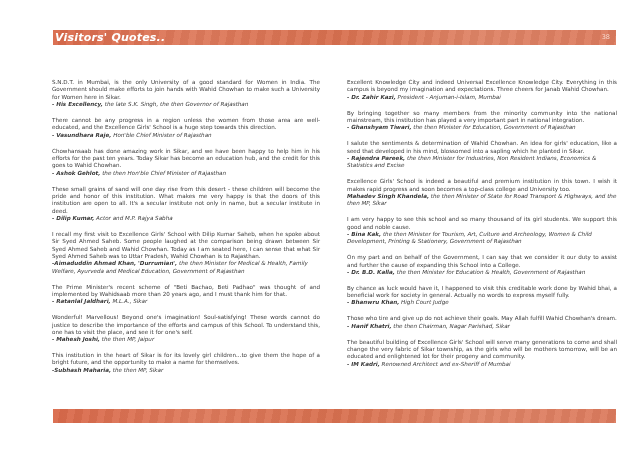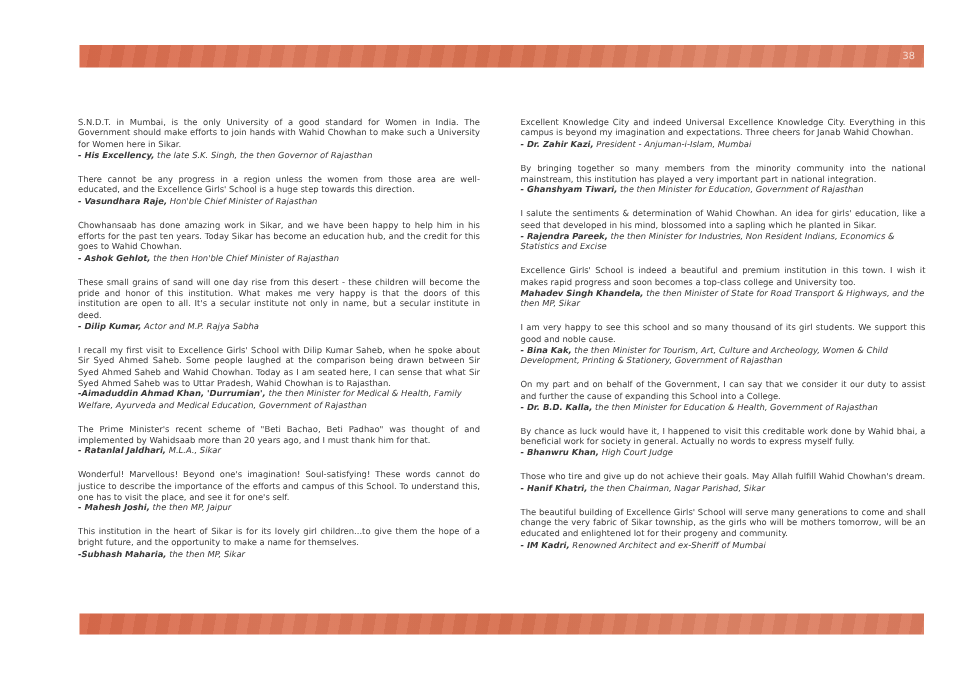--- a/index.html
+++ b/index.html
@@ -35,20 +35,21 @@
   .col.right { left: 347px; width: 270px; }
   .quote { margin: 0 0 8.6px 0; }
   .quote-text { display: block; }
   .attr { display: block; text-align: left; font-style: italic; }
   .attr .name { font-weight: bold; }
 </style>
 </head>
 <body>
 
 <div class="banner top-banner">
+  <span class="title">Visitors' Quotes..</span>
   <span class="page-num">38</span>
 </div>
 
 <div class="col left">
   <div class="quote">
       <span class="quote-text">S.N.D.T. in Mumbai, is the only University of a good standard for Women in India.  The Government should make efforts to join hands with Wahid Chowhan to make such a University for Women here in Sikar.</span>
       <span class="attr"><span class="name">- His Excellency,</span><span> the late S.K. Singh, the then Governor of Rajasthan</span></span>
     </div>
   <div class="quote">
       <span class="quote-text">There cannot be any progress in a region unless the women from those area are well-educated, and the Excellence Girls' School is a huge step towards this direction.</span>

